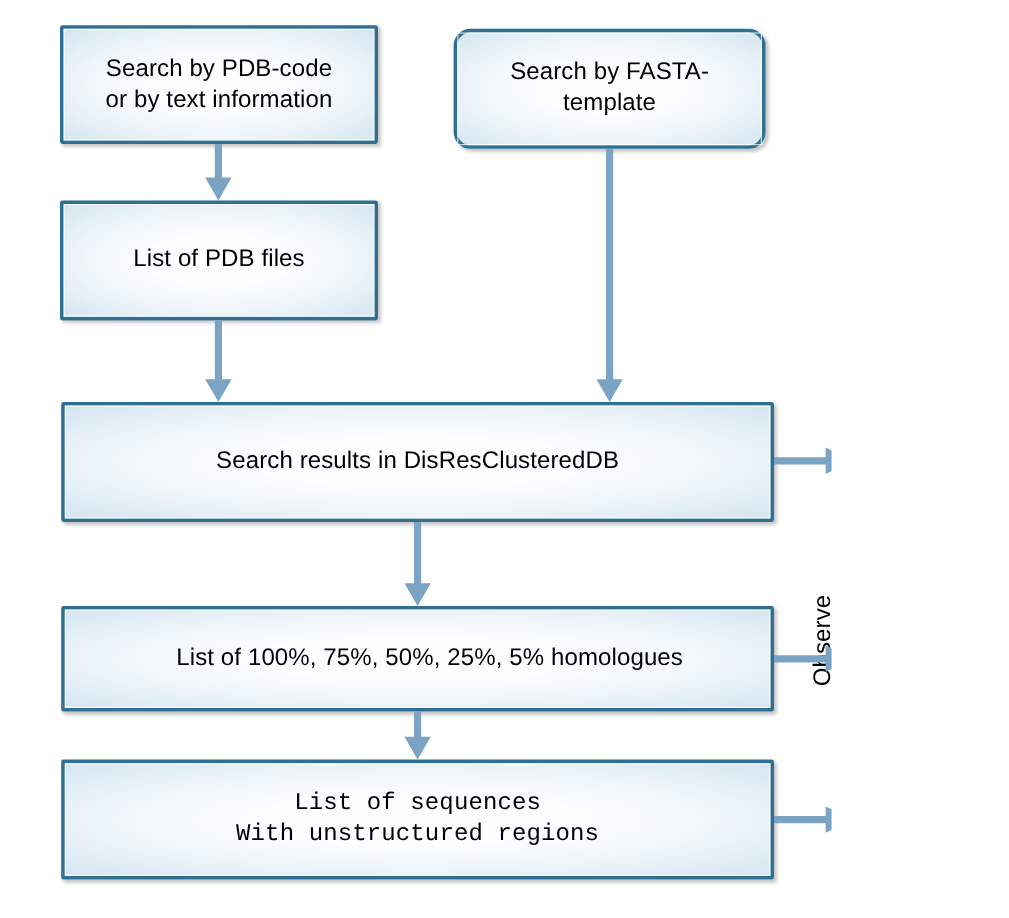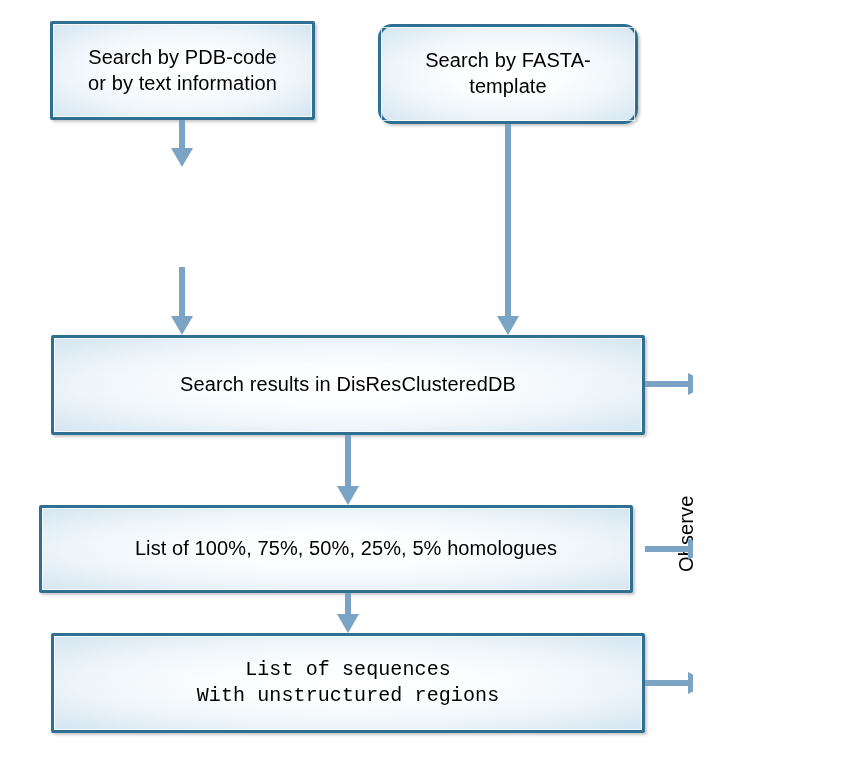--- a/index.html
+++ b/index.html
@@ -87,26 +87,29 @@
   <div class="node" style="left:50px; top:21px; width:265px; height:99px;">
     <span class="label">Search by PDB-code
 or by text information</span>
   </div>
 
   <div class="node" style="left:378px; top:24px; width:260px; height:100px;border-radius:14px;">
     <span class="label">Search by FASTA-
 template</span>
   </div>
 
+  <div class="node" style="left:50px; top:167px; width:265px; height:100px;">
+    <span class="label">List of PDB files</span>
+  </div>
 
   <div class="node" style="left:51px; top:335px; width:594px; height:100px;text-align:center;">
     <span class="label">Search results in DisResClusteredDB</span>
   </div>
 
-  <div class="node" style="left:39px; top:505px; width:594px; height:88px;padding-left:20px;">
+  <div class="node" style="left:51px; top:505px; width:594px; height:88px;padding-left:20px;">
     <span class="label">List of 100%, 75%, 50%, 25%, 5% homologues</span>
   </div>
 
   <div class="node" style="left:51px; top:633px; width:594px; height:100px;font-family:Liberation Mono, monospace;">
     <span class="label">List of sequences
 With unstructured regions</span>
   </div>
 
   <div class="node vertical" style="left:710px; top:335px; width:80px; height:398px;">
     <span class="label">Observe 3D structure interactively

